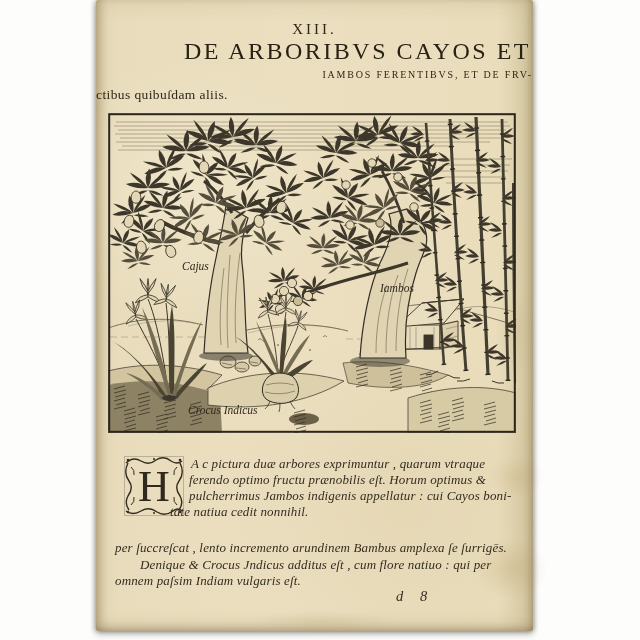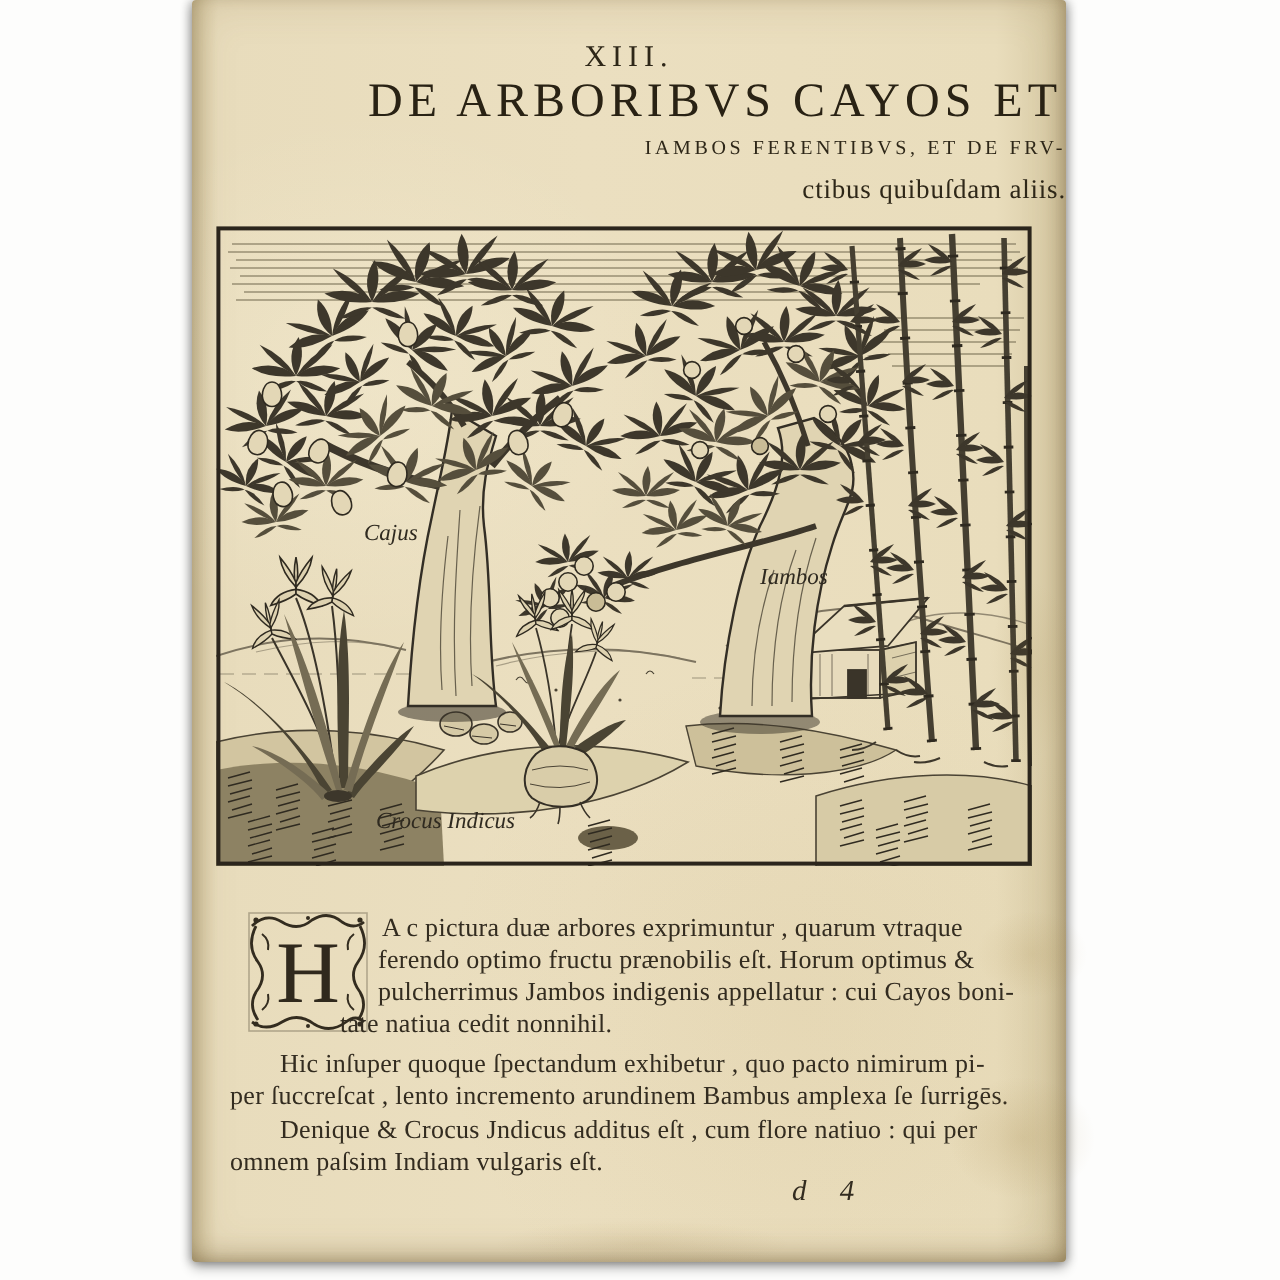--- a/index.html
+++ b/index.html
@@ -30,28 +30,28 @@
   .stain-b{left:392px;top:455px;width:56px;height:44px;background:radial-gradient(ellipse,rgba(150,118,52,.13),transparent 70%);}
   .stain-c{left:150px;top:610px;width:150px;height:24px;background:radial-gradient(ellipse,rgba(140,110,48,.10),transparent 70%);}
   .stain-d{left:398px;top:290px;width:44px;height:90px;background:radial-gradient(ellipse,rgba(140,110,48,.08),transparent 70%);}
 
   .hnum{position:absolute;top:21px;left:0;width:100%;text-align:center;
     font-size:15px;letter-spacing:3px;color:#2e2718;}
   .t1{position:absolute;top:38px;left:0;width:100%;text-align:center;white-space:nowrap;
     font-size:24px;letter-spacing:2.5px;color:#292214;margin-left:43px;}
   .t2{position:absolute;top:69px;left:0;width:100%;text-align:right;white-space:nowrap;
     font-size:10px;letter-spacing:1.8px;color:#2e2718;}
-  .t3{position:absolute;top:87px;left:0;width:100%;text-align:right;white-space:nowrap;
+  .t3{position:absolute;top:87px;left:0;width:100%;text-align:left;white-space:nowrap;
     font-size:13.5px;letter-spacing:.4px;color:#2e2718;}
 
   .plate{position:absolute;left:12px;top:113px;width:408px;height:320px;border-radius:17px;}
 
   .dropcap{position:absolute;left:27px;top:455px;width:62px;height:62px;}
 
-  .bl{position:absolute;white-space:nowrap;
+  .bl{position:absolute;white-space:nowrap;font-style:italic;
     font-size:13px;color:#332c20;letter-spacing:.15px;}
   .l-p1l1{left:95px;top:456px;}
   .l-p1l2{left:93px;top:472px;}
   .l-p1l3{left:93px;top:488px;}
   .l-p1l4{left:74px;top:504px;}
   .l-p2l1{left:44px;top:524px;}
   .l-p2l2{left:19px;top:540px;}
   .l-p3l1{left:44px;top:557px;}
   .l-p3l2{left:19px;top:573px;}
   .sig{position:absolute;left:300px;top:588px;font-style:italic;font-size:14.5px;
@@ -382,24 +382,23 @@
           <circle cx="31" cy="58" r="1"></circle>
       </g>
       <text x="31" y="46" text-anchor="middle" font-size="44" font-family="Liberation Serif, DejaVu Serif, serif" fill="#30291d">H</text>
     </svg>
   </div>
 
   <div class="bl l-p1l1">A c pictura duæ arbores exprimuntur , quarum vtraque</div>
   <div class="bl l-p1l2">ferendo optimo fructu prænobilis eſt.   Horum optimus &amp;</div>
   <div class="bl l-p1l3">pulcherrimus Jambos indigenis appellatur : cui Cayos boni-</div>
   <div class="bl l-p1l4">tate natiua cedit nonnihil.</div>
-  <div class="bl l-p2l1">Hic inſuper quoque ſpectandum exhibetur , quo pacto nimirum pi-</div>
   <div class="bl l-p2l2">per ſuccreſcat , lento incremento arundinem Bambus amplexa ſe ſurrigēs.</div>
   <div class="bl l-p3l1">Denique &amp; Crocus Jndicus additus eſt , cum flore natiuo : qui per</div>
   <div class="bl l-p3l2">omnem paſsim Indiam vulgaris eſt.</div>
 
-  <div class="sig">d 4</div>
+  <div class="sig">d 8</div>
 
   <div class="stain stain-a"></div>
   <div class="stain stain-b"></div>
   <div class="stain stain-c"></div>
   <div class="stain stain-d"></div>
 </div>
 
 </body></html>

